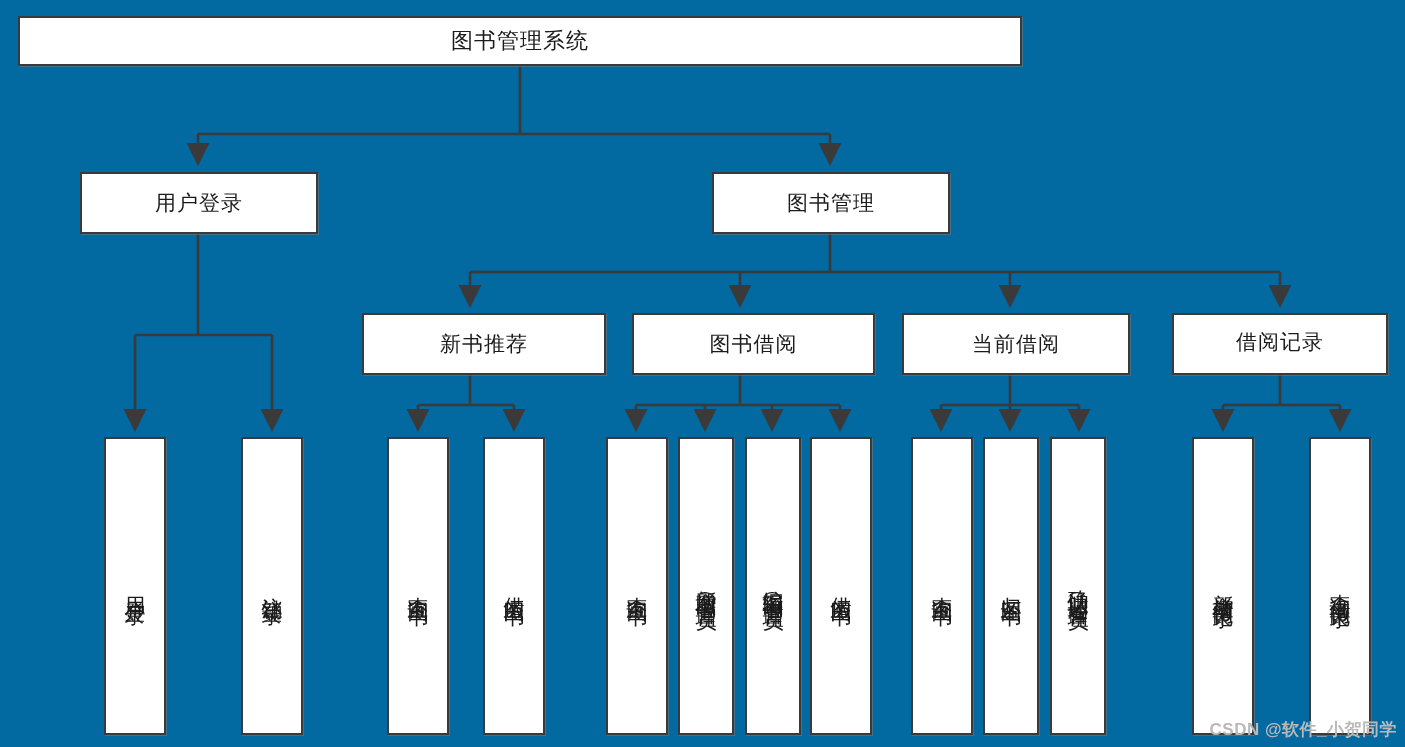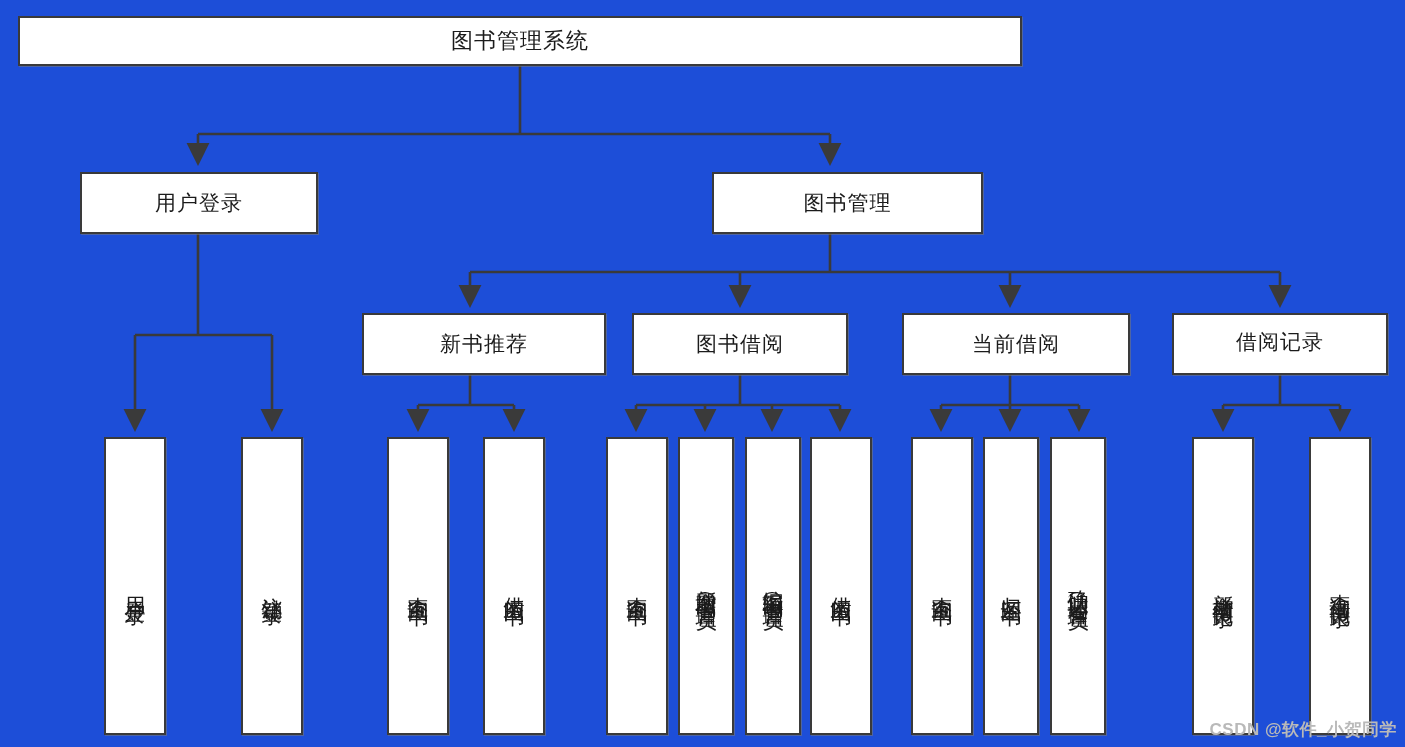--- a/index.html
+++ b/index.html
@@ -7,21 +7,21 @@
     padding: 0;
     background: #ffffff;
   }
   body {
     font-family: "Liberation Sans", "DejaVu Sans", sans-serif;
   }
   #canvas {
     position: relative;
     width: 1405px;
     height: 747px;
-    background: #1d4ed8;
+    background: #0369a1;
     overflow: hidden;
   }
   #edges {
     position: absolute;
     left: 0;
     top: 0;
     width: 1405px;
     height: 747px;
   }
   .node {
@@ -128,28 +128,28 @@
     </g>
   </svg>
 
   <div class="node horiz root" style="left:18px; top:16px; width:1004px; height:50px;">
     <span>图书管理系统</span>
   </div>
 
   <div class="node horiz" style="left:80px; top:172px; width:238px; height:62px;">
     <span>用户登录</span>
   </div>
-  <div class="node horiz" style="left:712px; top:172px; width:271px; height:62px;">
+  <div class="node horiz" style="left:712px; top:172px; width:238px; height:62px;">
     <span>图书管理</span>
   </div>
 
   <div class="node horiz" style="left:362px; top:313px; width:244px; height:62px;">
     <span>新书推荐</span>
   </div>
-  <div class="node horiz" style="left:632px; top:313px; width:216px; height:62px;">
+  <div class="node horiz" style="left:632px; top:313px; width:243px; height:62px;">
     <span>图书借阅</span>
   </div>
   <div class="node horiz" style="left:902px; top:313px; width:228px; height:62px;">
     <span>当前借阅</span>
   </div>
   <div class="node horiz" style="left:1172px; top:313px; width:216px; height:62px;font-family:Liberation Mono, monospace;">
     <span>借阅记录</span>
   </div>
 
   <div class="node vert" style="left:104px; top:437px; width:62px; height:298px;">

